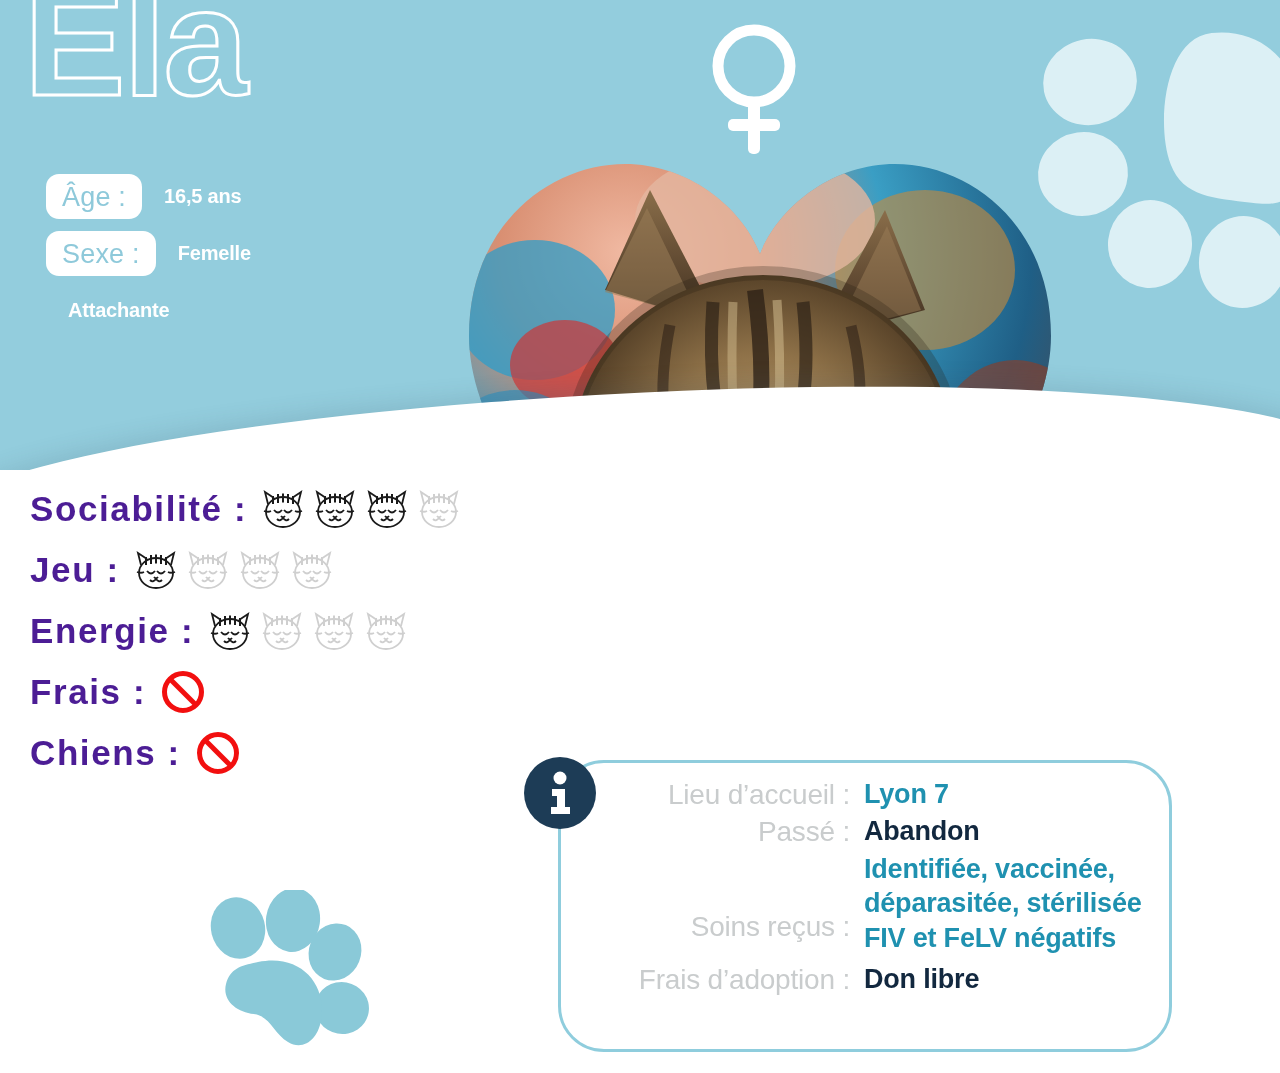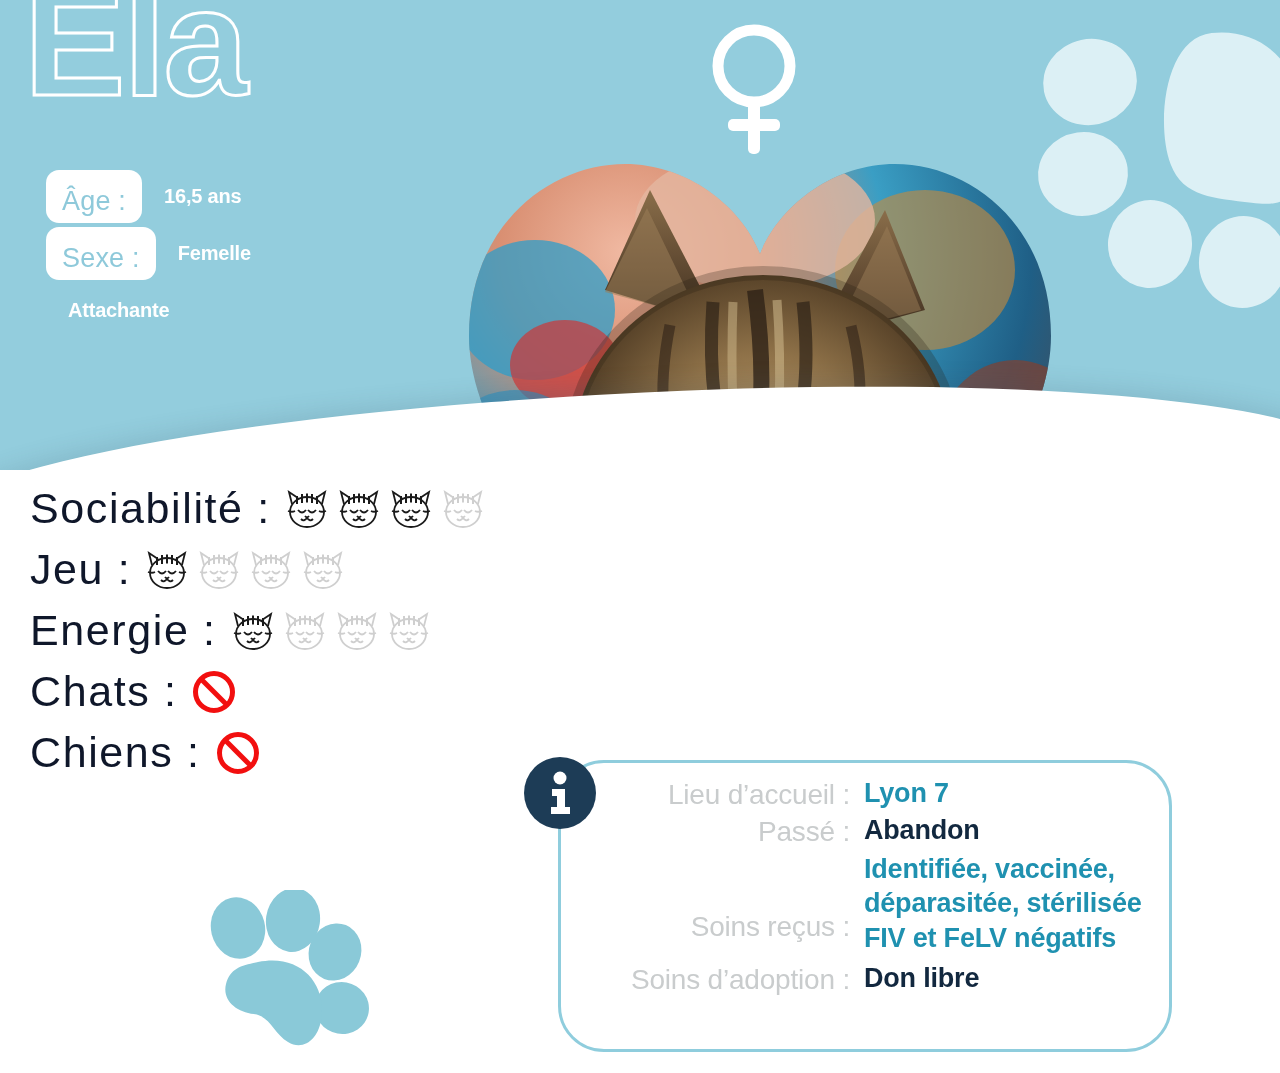--- a/index.html
+++ b/index.html
@@ -46,21 +46,21 @@
     white-space: nowrap;
   }
 
   
   .pill-rows { position: absolute; left: 46px; top: 172px; }
   .pill-row { display: flex; align-items: center; margin-bottom: 9px; height: 48px; }
   .pill {
     background: #ffffff;
     color: #8ec9da;
     border-radius: 13px;
-    padding: 18px 16px 8px 16px;
+    padding: 10px 16px 8px 16px;
     font-size: 27px;
     font-weight: 400;
     line-height: 1;
     white-space: nowrap;
     letter-spacing: .2px;
   }
   .pill-val {
     color: #ffffff;
     font-size: 20px;
     font-weight: 700;
@@ -77,23 +77,23 @@
   .paw-bl { position: absolute; left: 196px; top: 890px; width: 180px; height: 170px; }
 
   
   .heart-main { position: absolute; left: 455px; top: 150px; width: 610px; height: 570px; }
   .heart-small { position: absolute; left: 930px; top: 455px; width: 330px; height: 315px; }
 
   
   .traits { position: absolute; left: 30px; top: 478px; }
   .trait-row { display: flex; align-items: center; height: 61px; }
   .trait-label {
-    color: #0f172a;
-    font-size: 43px;
-    font-weight: 400;
+    color: #4c1d95;
+    font-size: 35px;
+    font-weight: 700;
     letter-spacing: 1.6px;
     white-space: nowrap;
   }
   .trait-icons { display: flex; align-items: center; margin-left: 12px; }
   .cat-ico { width: 48px; height: 44px; margin-right: 4px; }
   .sign { margin-left: 14px; width: 46px; height: 46px; }
   .qmark { margin-left: 14px; width: 44px; height: 44px; }
 
   
   .info-panel {
@@ -114,21 +114,21 @@
     z-index: 4;
   }
   .info-badge svg { width: 34px; height: 46px; }
 
   .info-rows {
     position: absolute;
     left: 560px; top: 776px;
     width: 620px;
     z-index: 3;
   }
-  .info-row { display: flex; align-items: center; margin-bottom: 2px; }
+  .info-row { display: flex; align-items: flex-end; margin-bottom: 2px; }
   .info-key {
     width: 290px;
     text-align: right;
     color: #c9cccd;
     font-size: 28px;
     font-weight: 400;
     letter-spacing: -.2px;
     white-space: nowrap;
     padding-top: 3px;
   }
@@ -598,21 +598,21 @@
                 <path d="M24 31 q3 4 6 1"></path>
                 <path d="M5 24 q4 1.5 7 0"></path>
                 <path d="M43 24 q-4 1.5 -7 0"></path>
               </g>
             </svg>
         </span>
       </span>
     </div>
 
     <div class="trait-row">
-      <span class="trait-label">Chats :</span>
+      <span class="trait-label">Frais :</span>
       <span class="sign">
         <svg viewBox="0 0 46 46" width="46" height="46">
           <circle cx="23" cy="23" r="18.5" fill="none" stroke="#f20f0f" stroke-width="5"></circle>
           <line x1="10.5" y1="10.5" x2="35.5" y2="35.5" stroke="#f20f0f" stroke-width="5"></line>
         </svg>
       </span>
     </div>
 
     <div class="trait-row">
       <span class="trait-label">Chiens :</span>
@@ -643,18 +643,18 @@
       <span class="info-key">Passé :</span>
       <span class="info-val v-navy">Abandon</span>
     </div>
     <div class="info-row care">
       <span class="info-key">Soins reçus :</span>
       <span class="info-val v-teal" style="white-space:pre-line;">Identifiée, vaccinée,
 déparasitée, stérilisée
 FIV et FeLV négatifs</span>
     </div>
     <div class="info-row">
-      <span class="info-key">Soins d’adoption :</span>
+      <span class="info-key">Frais d’adoption :</span>
       <span class="info-val v-navy">Don libre</span>
     </div>
   </div>
 
 </div>
 
 </body></html>

